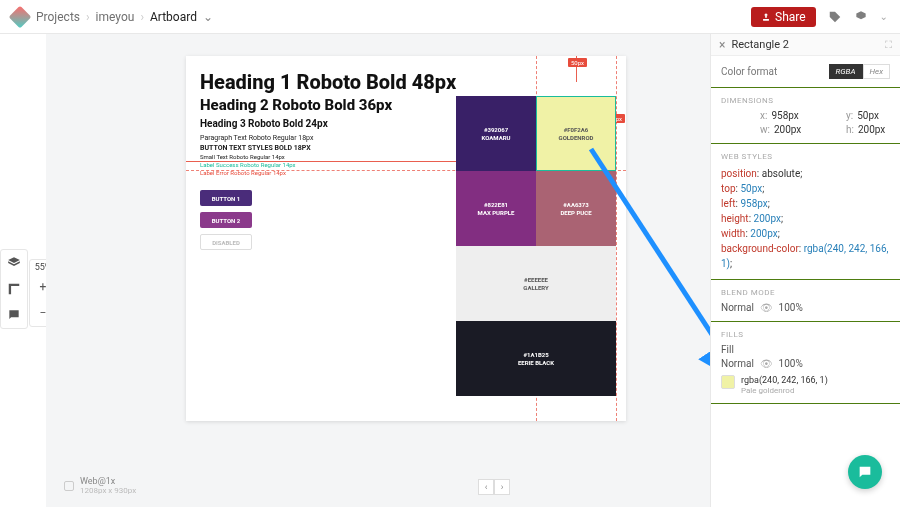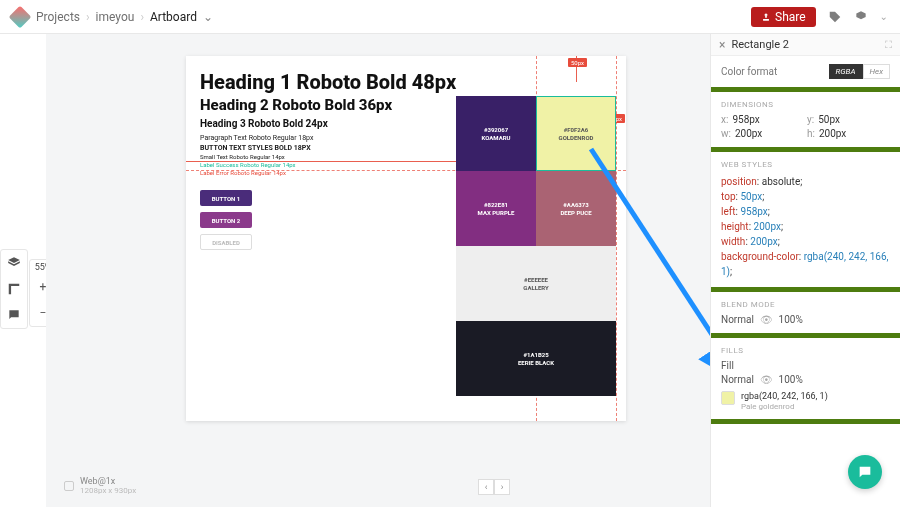--- a/index.html
+++ b/index.html
@@ -47,28 +47,28 @@
 .guide-h { position: absolute; border-top: 1px dashed rgba(231,76,60,.7); left: 0; width: 100%; }
 .meas-solid { position: absolute; border-top: 1px solid rgba(231,76,60,.9); }
 .meas-solid-v { position: absolute; border-left: 1px solid rgba(231,76,60,.9); }
 .badge { position: absolute; background: #e74c3c; color: #fff; font-size: 6px; padding: 1px 3px; border-radius: 1px; }
 
 .inspect { width: 190px; border-left: 1px solid #e8e8e8; font-size: 10px; color: #444; overflow-y: auto; }
 .ins-header { height: 22px; display: flex; align-items: center; padding: 0 8px; gap: 6px; border-bottom: 1px solid #eee; background: #fafafa; }
 .ins-close { cursor: pointer; color: #888; font-size: 12px; }
 .ins-title { flex: 1; font-size: 11px; color: #333; }
 .pin-icon { color: #bbb; font-size: 10px; cursor: pointer; }
-.ins-sec { padding: 8px 10px; border-bottom: 5px solid #4d7c0f; }
+.ins-sec { padding: 8px 10px; border-bottom: 1px solid #4d7c0f; }
 .ins-row { display: flex; align-items: center; gap: 6px; font-size: 10px; color: #777; }
 .fmt-toggle { margin-left: auto; display: flex; font-size: 8px; font-style: italic; }
 .fmt-toggle span { padding: 2px 6px; border: 1px solid #ddd; cursor: pointer; color: #888; }
 .fmt-toggle span.on { background: #333; color: #fff; border-color: #333; }
 .sec-title { font-size: 8px; letter-spacing: .5px; color: #aaa; text-transform: uppercase; margin-bottom: 5px; }
 .dim-grid { display: grid; grid-template-columns: 1fr 1fr; gap: 3px; font-size: 10px; }
-.dim-cell { color: #999; }
+.dim-cell { color: #999; margin-left: 39px; }
 .dim-cell b { color: #333; font-weight: normal; margin-left: 4px; }
 .style-line { font-size: 10px; line-height: 1.5; }
 .sk { color: #c0392b; }
 .sv { color: #333; }
 .sv-num { color: #2980b9; }
 .blend-row { display: flex; align-items: center; gap: 6px; font-size: 10px; color: #555; }
 .eye { opacity: .5; }
 .fill-chip { width: 14px; height: 14px; border-radius: 2px; border: 1px solid #ddd; }
 .fill-info { font-size: 9px; color: #333; line-height: 1.2; }
 .fill-info .sub { color: #aaa; font-size: 8px; }

